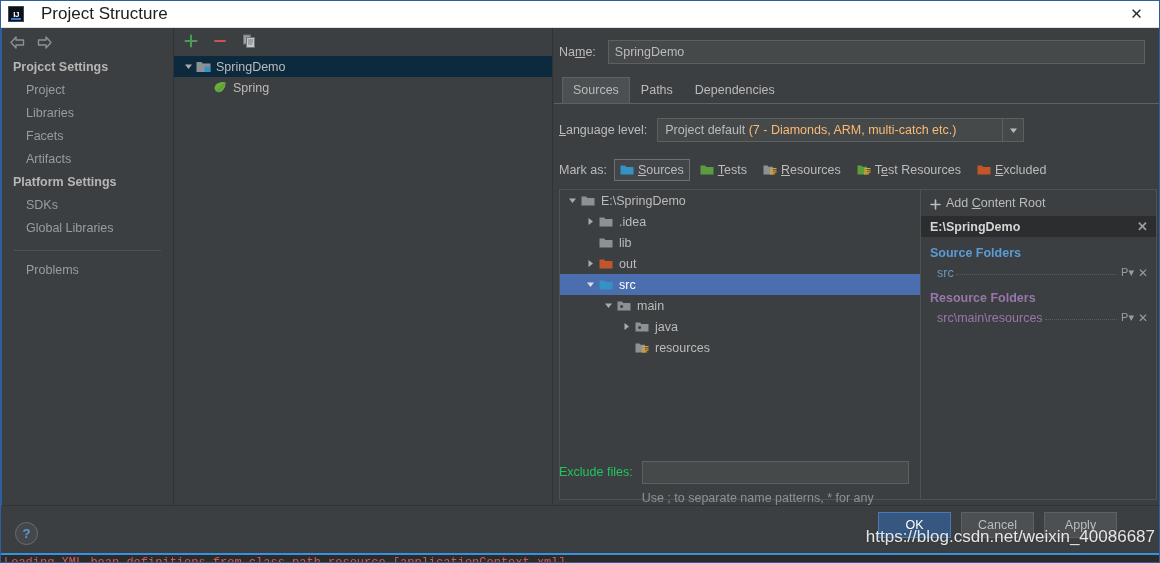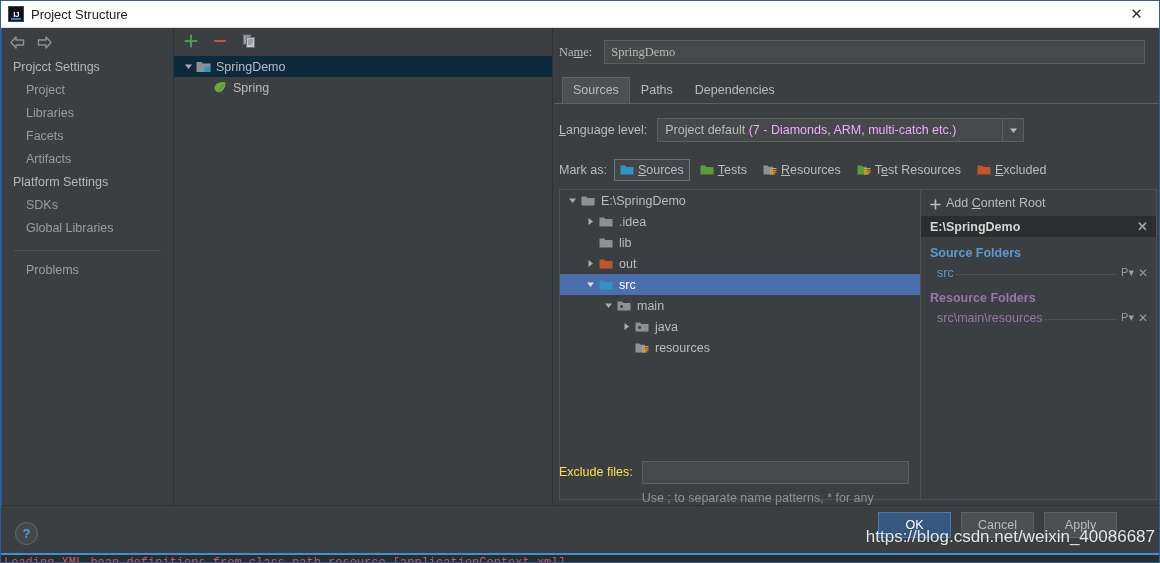--- a/index.html
+++ b/index.html
@@ -33,21 +33,21 @@
     font-size: 8px; font-weight: bold; color: #fff;
     letter-spacing: -0.5px;
     font-family: "Liberation Sans", sans-serif;
     position: relative;
   }
   .ij-logo::after {
     content:""; position:absolute; left:2px; right:2px; bottom:1px;
     height:2px; background:#2f7fd6;
   }
   .title-text {
-    margin-left: 7px; font-size: 13px; color: #202020; text-align: center;
+    margin-left: 17px; font-size: 17px; color: #202020; text-align: center;
   }
   .win-close {
     position: absolute; right: 0; top: 0;
     width: 45px; height: 26px;
     display: flex; align-items: center; justify-content: center;
     color: #2b2b2b; font-size: 15px; font-weight: 300;
     font-family: "Liberation Sans", sans-serif;
   }
 
   
@@ -56,21 +56,21 @@
     width: 172px; height: 478px;
     background: #3c3f41;
     border-right: 1px solid #323232;
   }
   .nav-arrows {
     height: 28px; display: flex; align-items: center;
     padding-left: 8px; gap: 12px;
   }
   .arrow { width: 15px; height: 13px; }
   .sb-group {
-    font-size: 12.5px; color: #b6b6b6; font-weight: normal;
+    font-size: 12.5px; color: #b6b6b6; font-weight: bold;
     padding: 3px 0 3px 11px; line-height: 17px;
   }
   .sb-item {
     font-size: 12.5px; color: #9a9c9e;
     padding: 3px 0 3px 24px; line-height: 17px;
   }
   .sb-item.selected { background: #4b6eaf; color: #e3e4e5; }
   .sb-sep {
     height: 1px; background: #4e5254; margin: 10px 12px 8px 12px;
   }
@@ -99,21 +99,20 @@
 
   
   .detail {
     position: absolute; left: 553px; top: 27px;
     width: 605px; height: 478px;
     background: #3c3f41;
   }
   .name-row {
     display: flex; align-items: center;
     padding: 12px 14px 0 5px;
-    font-family: Liberation Serif, serif;
   }
   .lbl { font-size: 12.5px; color: #bbbbbb; }
   .lbl u { text-decoration: underline; }
   .name-input {
     flex: 1; height: 24px; margin-left: 12px;
     background: #45494a; border: 1px solid #5e6060;
     color: #bbbbbb; font-size: 12.5px;
     display: flex; align-items: center; padding-left: 6px;
   }
   .tabs {
@@ -136,21 +135,21 @@
   }
   .combo {
     margin-left: 10px; width: 367px; height: 24px;
     background: #45494a; border: 1px solid #5e6060;
     display: flex; align-items: center;
   }
   .combo-text {
     flex: 1; padding-left: 7px; font-size: 12.5px; color: #bbbbbb;
     white-space: nowrap; overflow: hidden;
   }
-  .combo-text .dim { color: #f0abfc; }
+  .combo-text .dim { color: #fdba74; }
   .combo-btn {
     width: 21px; height: 22px; border-left: 1px solid #5e6060;
     display:flex; align-items:center; justify-content:center;
   }
   .markas-row {
     display: flex; align-items: center; padding: 17px 0 0 5px;
   }
   .mark-btns { display: flex; align-items: center; margin-left: 7px; gap: 4px; }
   .mark-btn {
     display: flex; align-items: center; gap: 4px;
@@ -212,21 +211,21 @@
     margin: 0 4px 4px 2px; height: 9px;
   }
   .pico { font-size: 11px; color: #9a9c9e; margin-right: 4px; }
   .xico { font-size: 12px; color: #9a9c9e; }
 
   
   .exclude-row {
     position: absolute; left: 5px; top: 433px;
     display: flex; align-items: flex-start; width: 598px;
   }
-  .exc-lbl { font-size: 12.5px; color: #fde047; padding-top: 4px; }
+  .exc-lbl { font-size: 12.5px; color: #22c55e; padding-top: 4px; }
   .exc-col { margin-left: 9px; }
   .exc-input {
     width: 267px; height: 23px;
     background: #45494a; border: 1px solid #5e6060;
   }
   .exc-hint {
     font-size: 12.5px; color: #8e9194; line-height: 16px;
     margin-top: 6px; width: 260px;
   }
 

